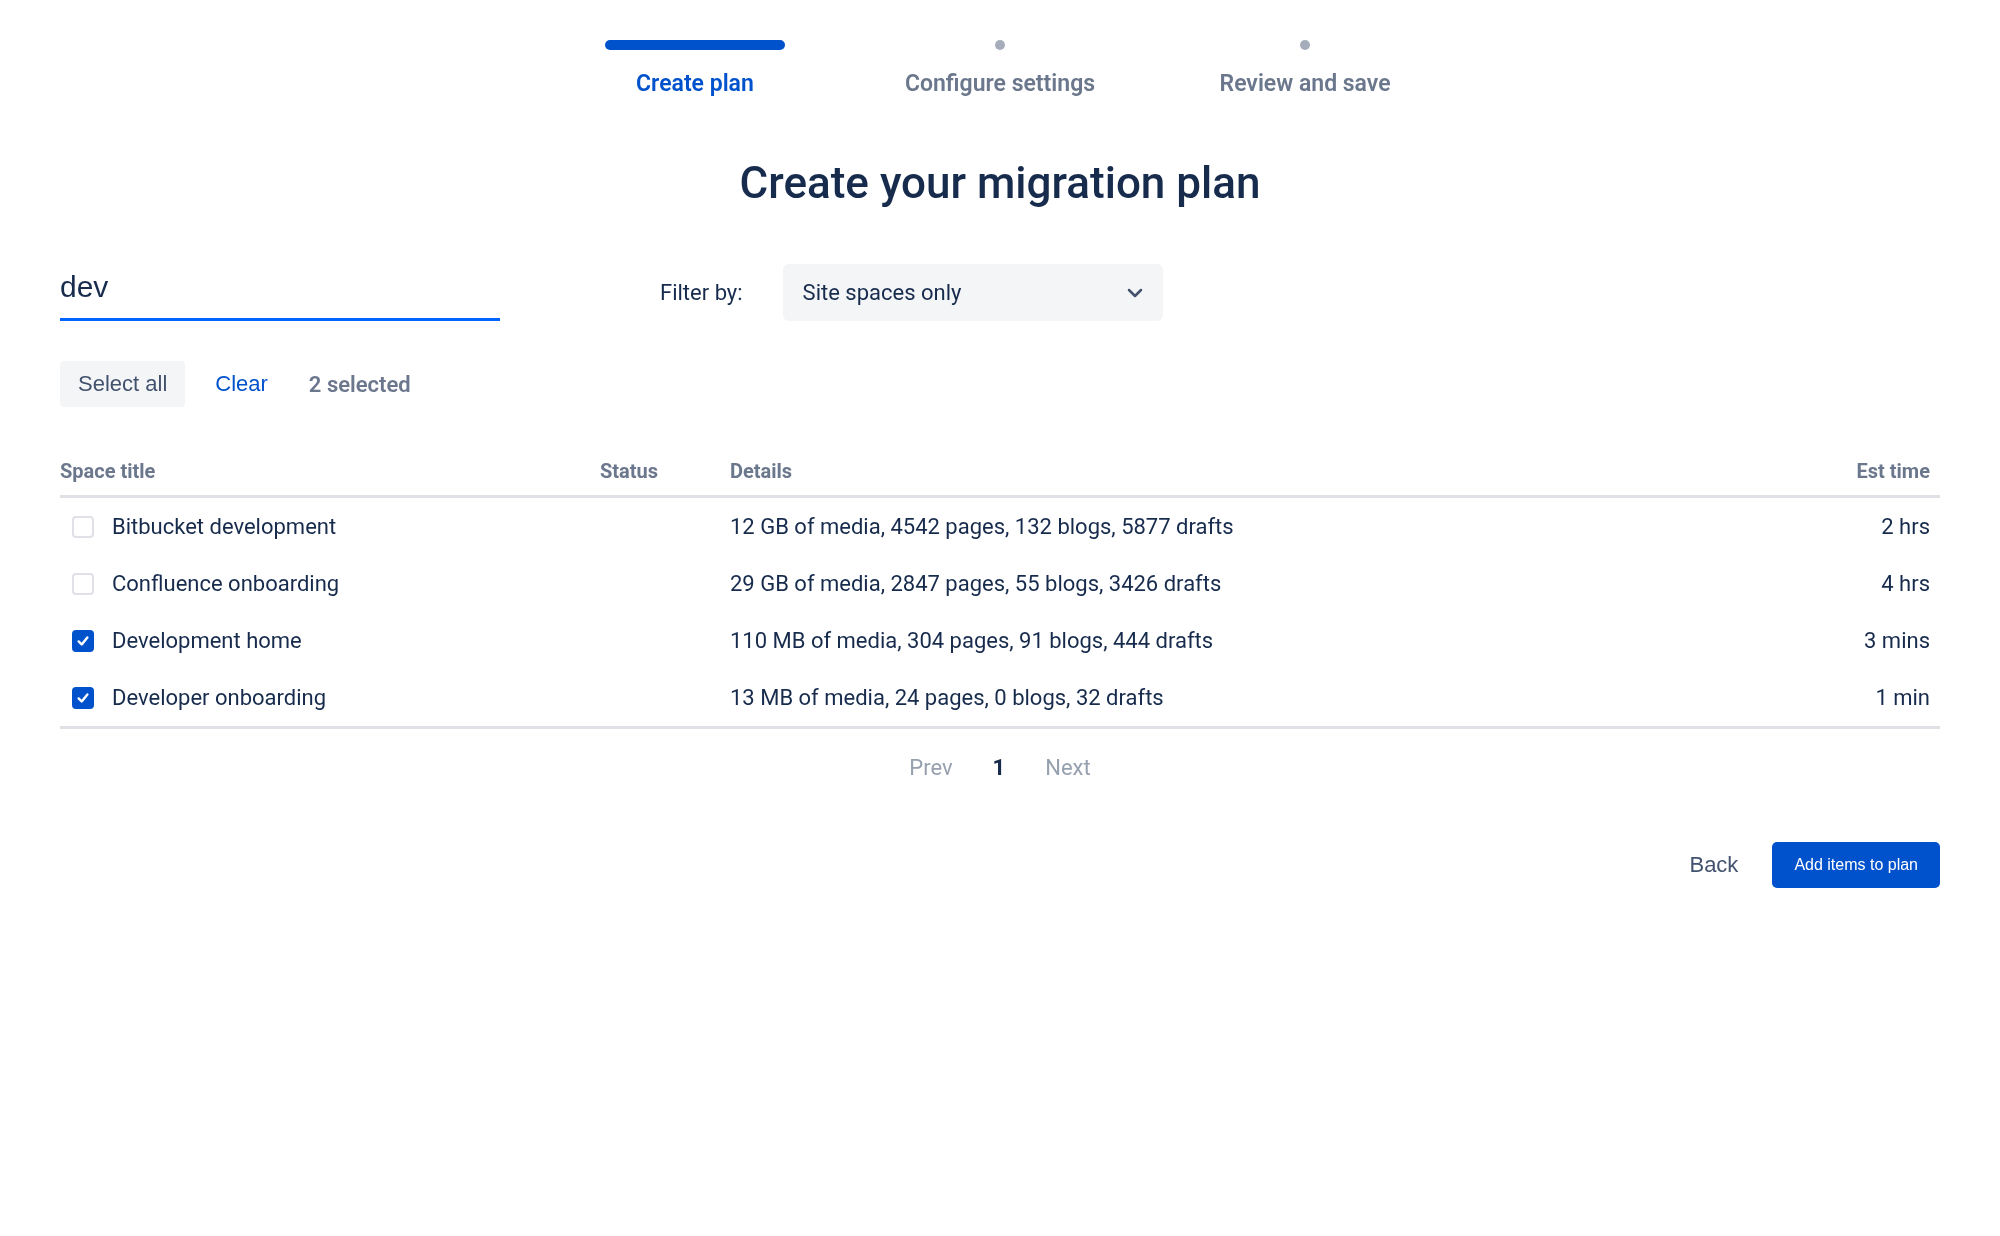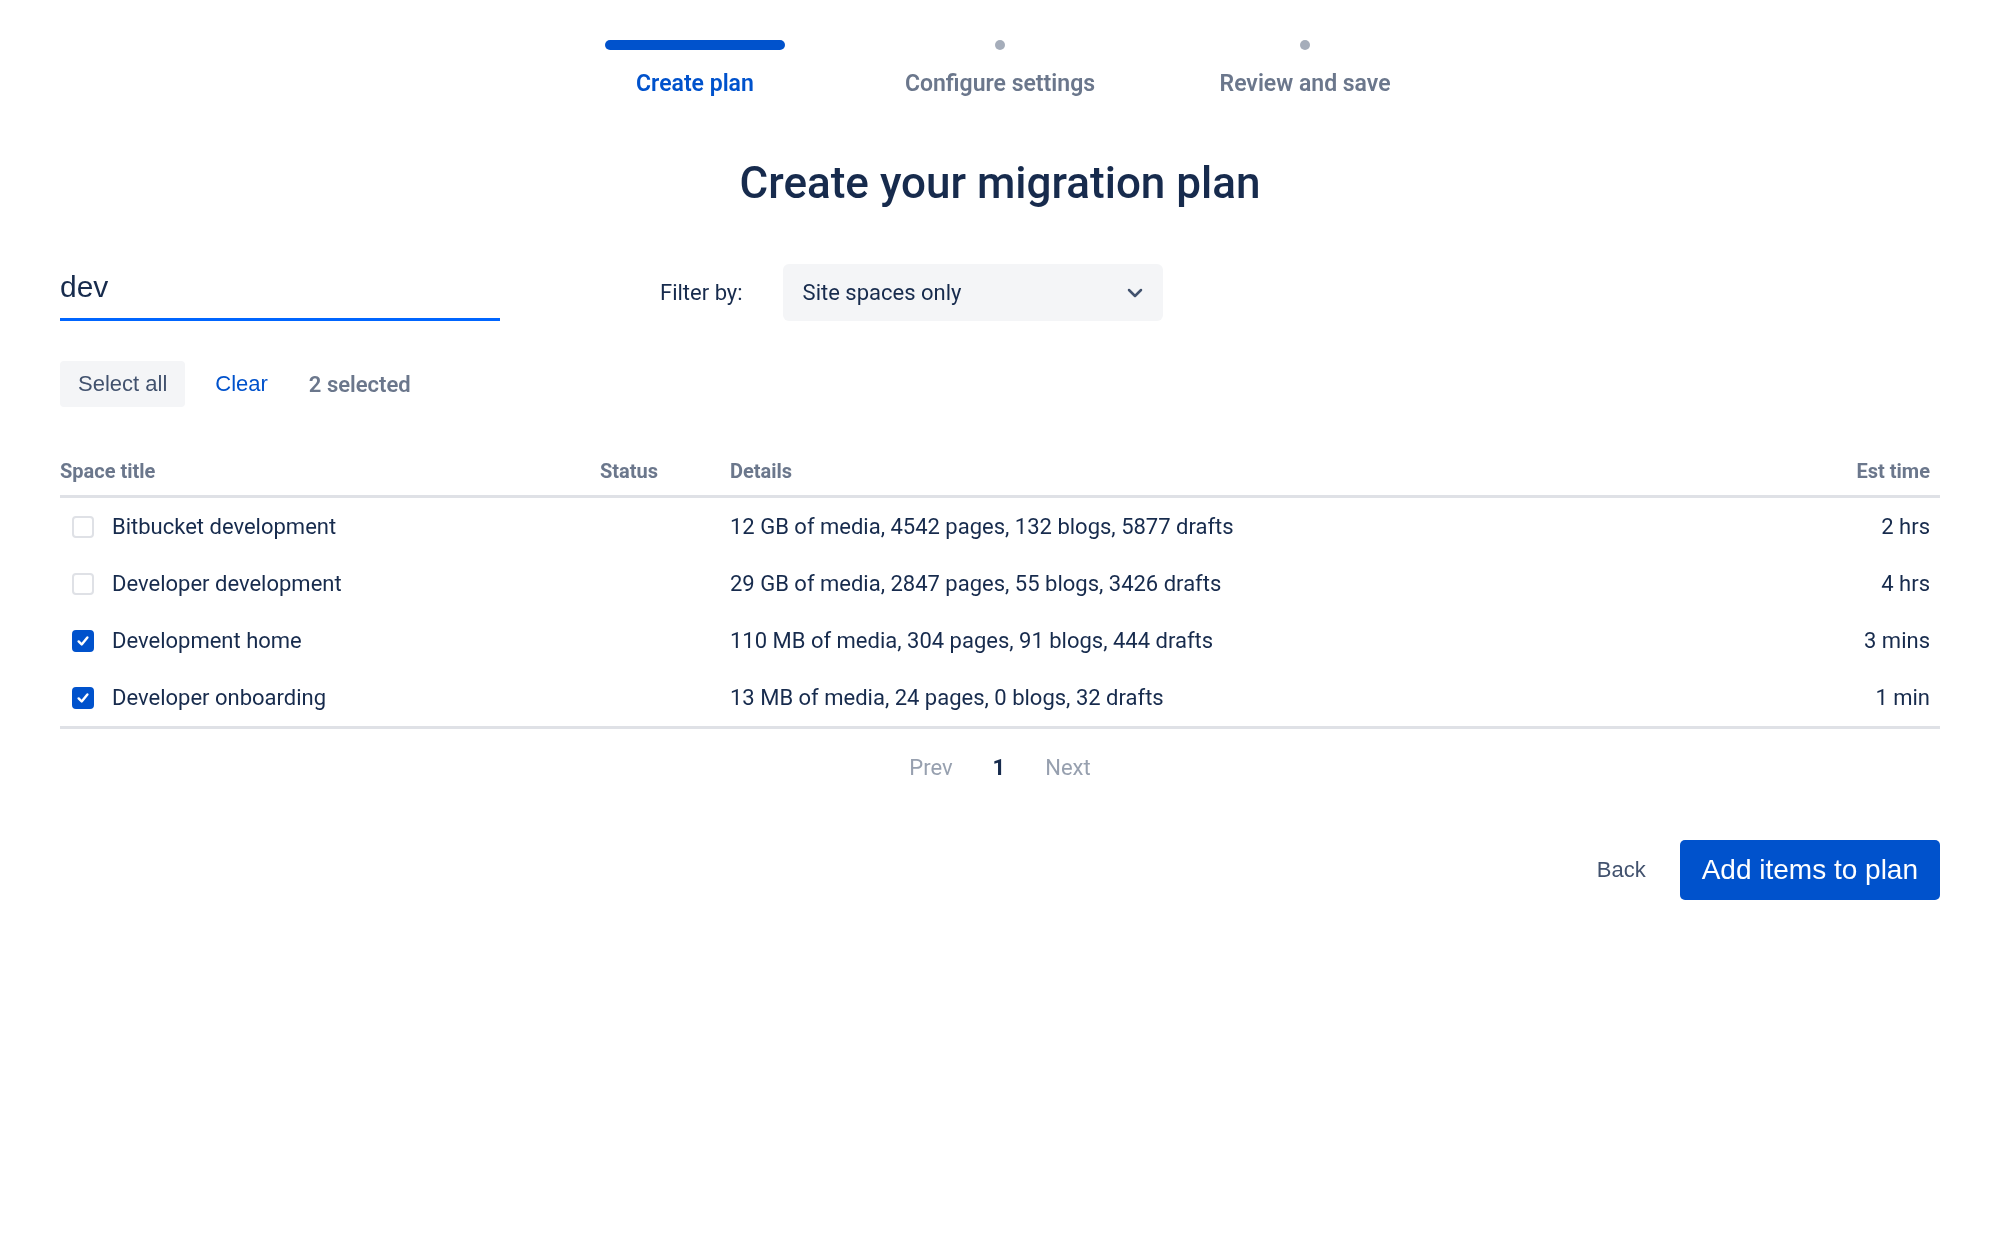--- a/index.html
+++ b/index.html
@@ -166,21 +166,21 @@
     font-weight: 500;
     color: #42526E;
     cursor: pointer;
     padding: 12px 10px;
   }
   .btn-primary {
     background: #0052CC;
     color: #fff;
     border: none;
     border-radius: 5px;
-    font-size: 28px;
+    font-size: 16px;
     font-weight: 500;
     padding: 14px 22px;
     cursor: pointer;
   }
 </style>
 </head>
 <body>
 
 <div class="stepper">
   <div class="step active">
@@ -236,21 +236,21 @@
           </div>
         </td>
         <td></td>
         <td>12 GB of media, 4542 pages, 132 blogs, 5877 drafts</td>
         <td class="est">2 hrs</td>
       </tr>
       <tr>
         <td>
           <div class="title-cell">
             <span class="chk"></span>
-            <span>Developer development</span>
+            <span>Confluence onboarding</span>
           </div>
         </td>
         <td></td>
         <td>29 GB of media, 2847 pages, 55 blogs, 3426 drafts</td>
         <td class="est">4 hrs</td>
       </tr>
       <tr>
         <td>
           <div class="title-cell">
             <span class="chk checked">

